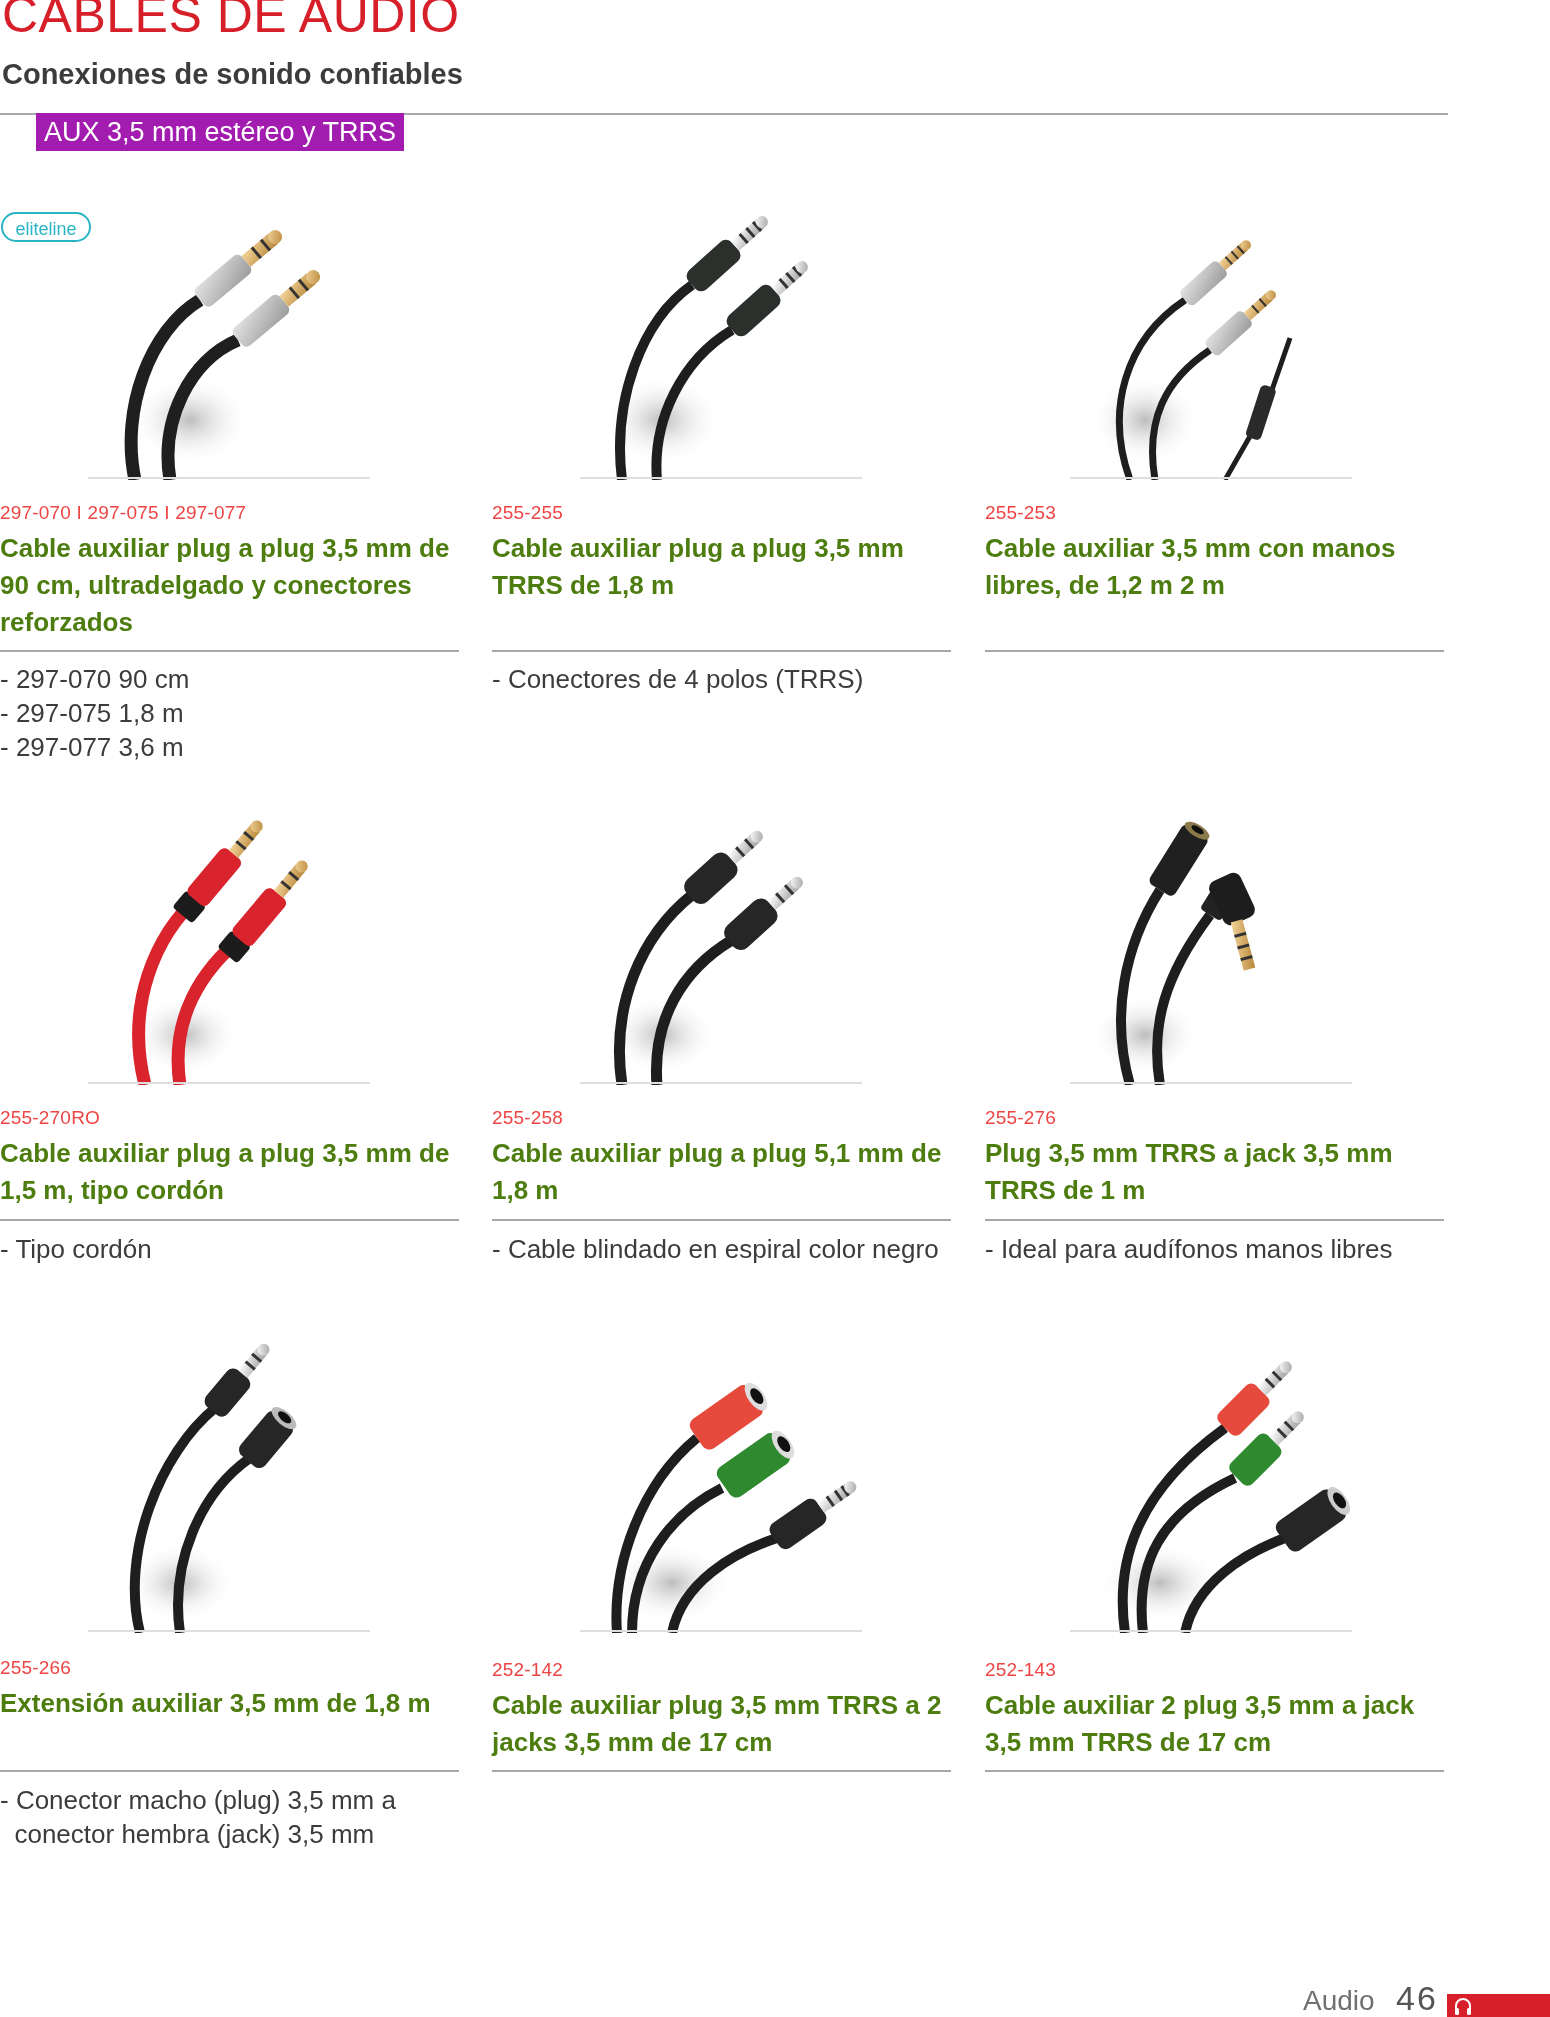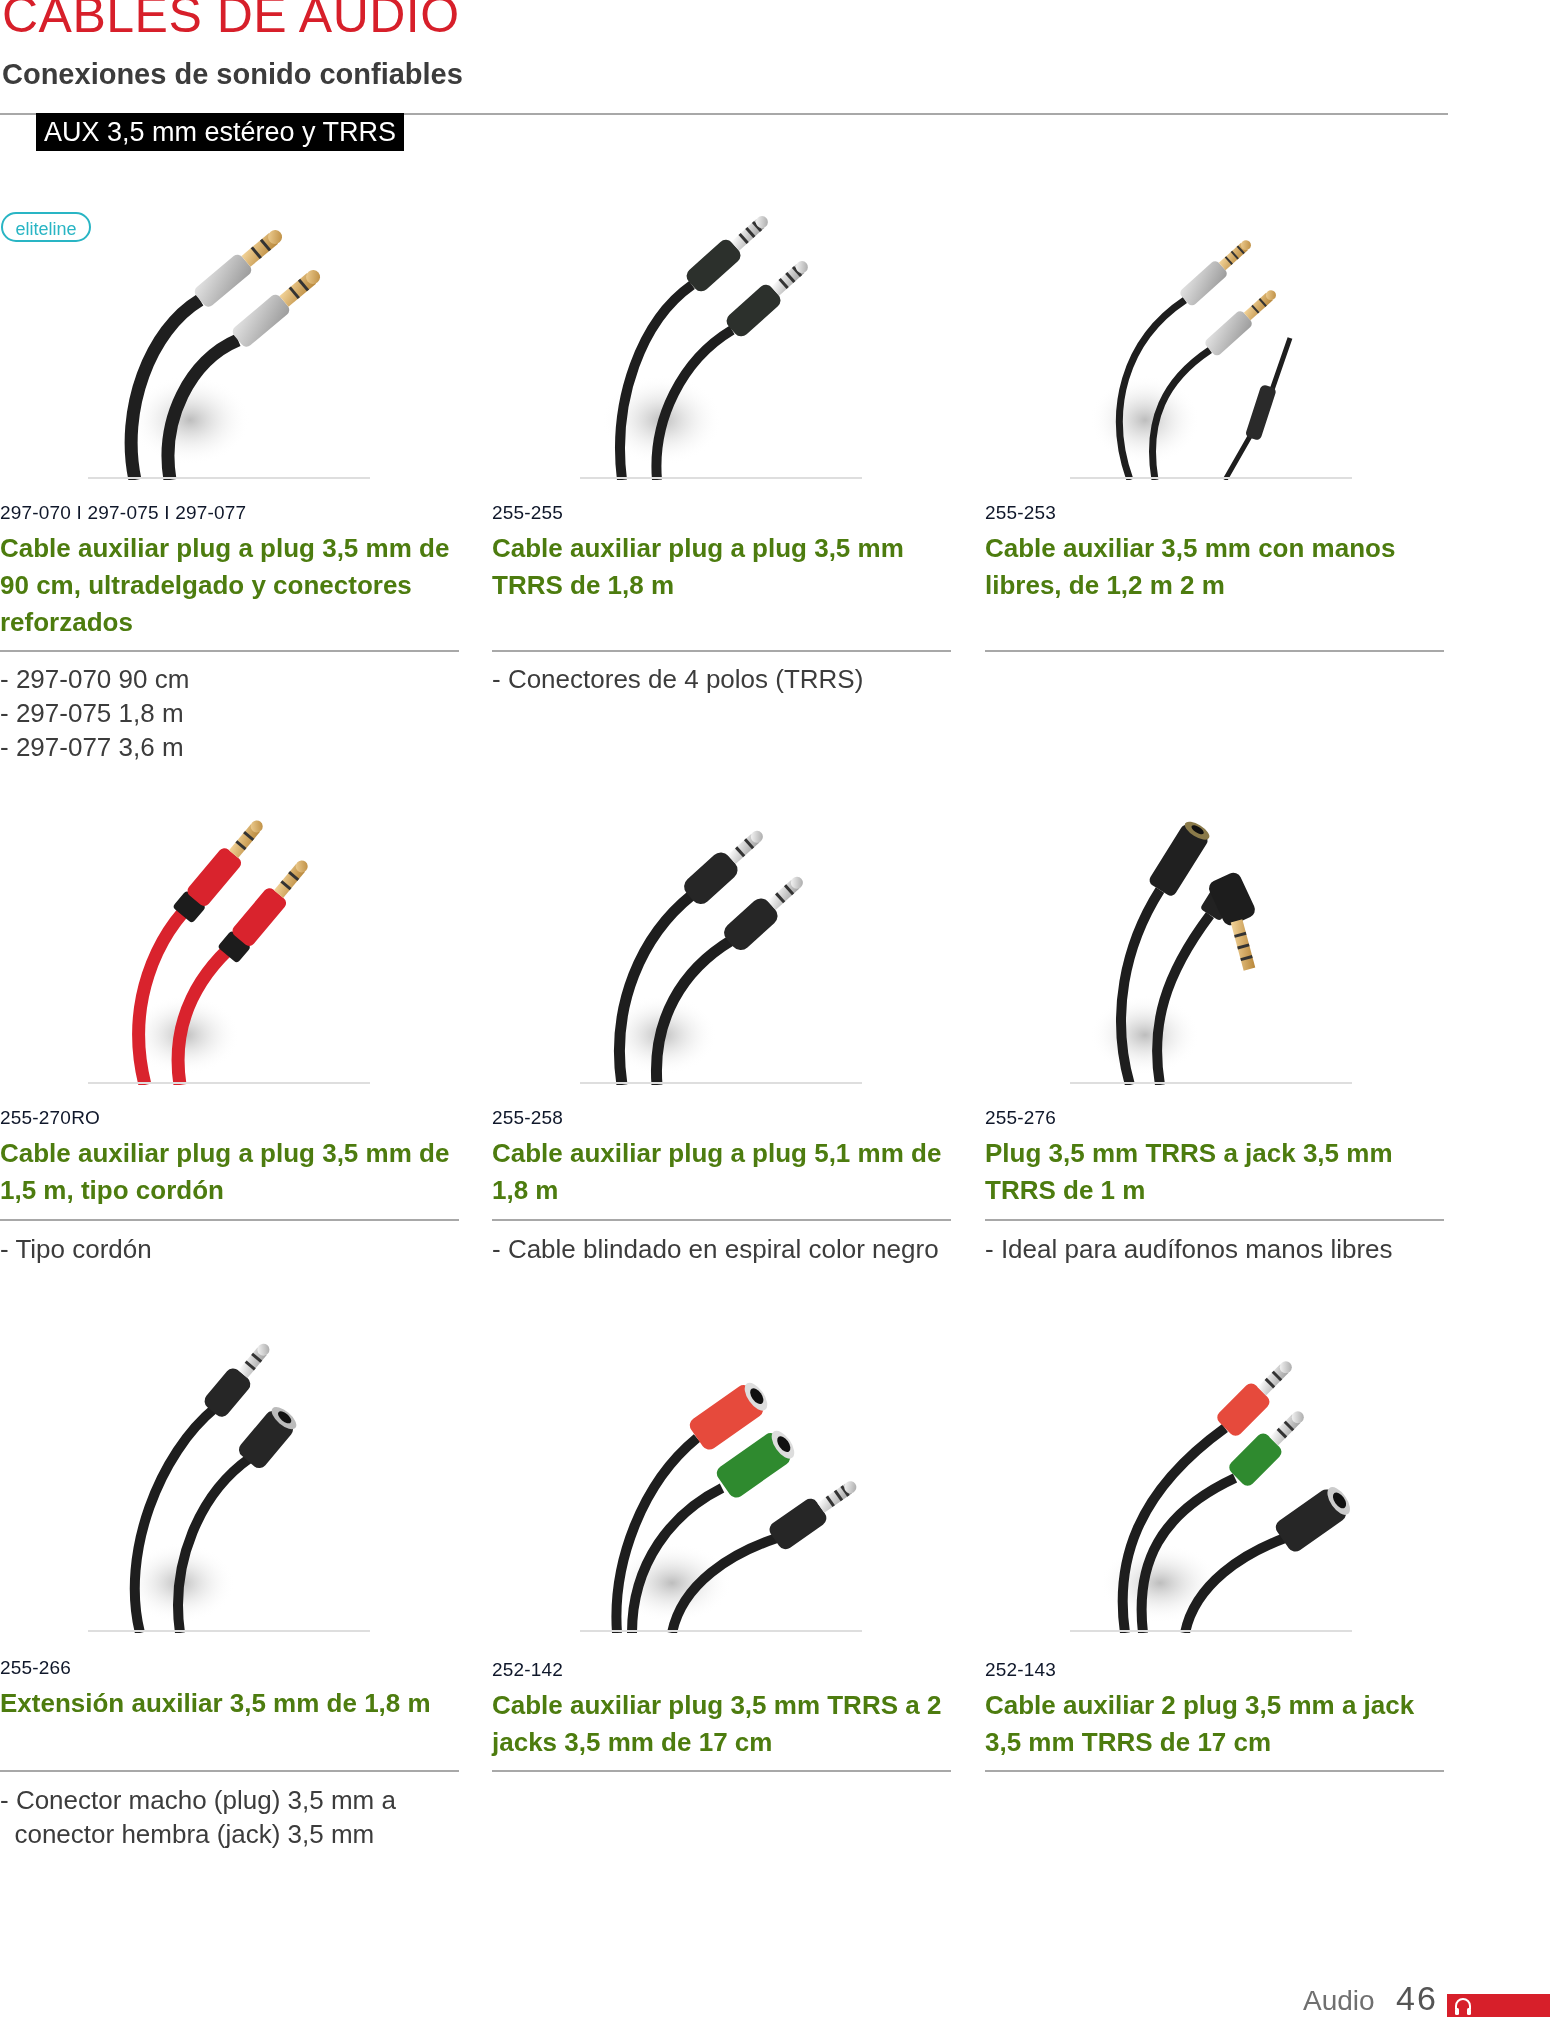--- a/index.html
+++ b/index.html
@@ -1,26 +1,26 @@
 <!DOCTYPE html>
 <html><head>
 <meta charset="utf-8">
 <style>
   html,body{margin:0;padding:0;background:#fff;}
   body{width:1550px;height:2017px;position:relative;overflow:hidden;font-family:"Liberation Sans","DejaVu Sans",sans-serif;color:#3a3a3a;}
   .abs{position:absolute;}
   .page-title{left:2px;top:-14px;font-size:50px;font-weight:400;color:#d71f2a;letter-spacing:0.5px;line-height:58px;white-space:nowrap;}
   .page-subtitle{left:2px;top:56px;font-size:29px;font-weight:700;color:#3c3c3c;line-height:36px;white-space:nowrap;}
   .top-rule{left:0;top:113px;width:1448px;height:2px;background:#a8a8a8;}
-  .section-tag{left:36px;top:113px;height:38px;padding:0 8px 0 8px;background:#000000;color:#fff;font-size:27px;line-height:38px;white-space:nowrap;}
+  .section-tag{left:36px;top:113px;height:38px;padding:0 8px 0 8px;background:#a21caf;color:#fff;font-size:27px;line-height:38px;white-space:nowrap;}
   .brand-badge{left:1px;top:212px;width:90px;height:30px;border:2px solid #29b5c4;border-radius:16px;color:#29b5c4;font-size:18px;line-height:30px;text-align:center;box-sizing:border-box;}
   .product{position:absolute;width:460px;}
   .product .img-wrap{position:absolute;left:0;width:460px;height:290px;}
   .product .img-wrap svg{position:absolute;left:0;top:0;}
-  .product .code{position:absolute;left:0;font-size:19px;color:#0f172a;white-space:nowrap;letter-spacing:0.2px;}
+  .product .code{position:absolute;left:0;font-size:19px;color:#ef4444;white-space:nowrap;letter-spacing:0.2px;}
   .product .title{position:absolute;left:0;width:460px;font-size:26px;font-weight:700;color:#4d7c0f;line-height:37px;}
   .product .rule{position:absolute;left:0;width:459px;height:2px;background:#a8a8a8;}
   .product .bullets{position:absolute;left:0;width:470px;font-size:26px;color:#3c3c3c;line-height:34px;margin:0;padding:0;list-style:none;}
   .product .bullets li{white-space:pre;}
   .footer-label{left:1303px;top:1984px;font-size:28px;color:#707070;line-height:34px;}
   .footer-page{left:1396px;top:1978px;font-size:34px;color:#555;line-height:40px;letter-spacing:2px;}
   .footer-bar{left:1447px;top:1994px;width:103px;height:23px;background:#d71f2a;}
   .footer-bar svg{position:absolute;left:6px;top:2px;}
 </style>
 </head>

